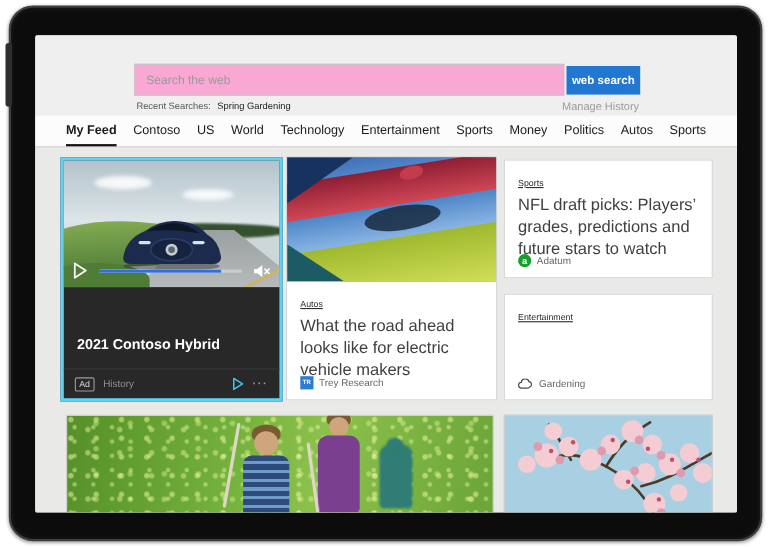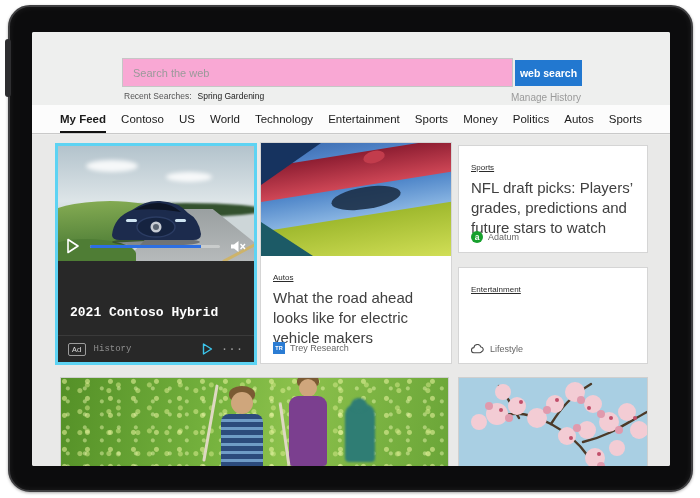--- a/index.html
+++ b/index.html
@@ -34,21 +34,21 @@
   .nav-item { font-size:11.5px; color:#1b1b1b; text-decoration:none; position:relative; white-space:nowrap; }
   .nav-item.active { font-weight:bold; }
   .nav-item.active::after { content:""; position:absolute; left:0; right:0; bottom:-8px; height:2.5px; background:#111; }
 
   
   .content { position:absolute; left:0; top:103px; right:0; bottom:0; background:#e9e9e8; overflow:hidden; }
   .card { background:#fff; border:1px solid #d5d5d5; position:absolute; }
 
   
   .video-card { position:absolute; left:23px; top:8px; width:202px; height:222px;
-                border:3px solid #5dd3f3; background:#282828;font-family:Liberation Mono, monospace; }
+                border:3px solid #5dd3f3; background:#282828; }
   .video-viewport { position:absolute; left:0; top:0; right:0; height:115px; overflow:hidden;
                     background:linear-gradient(#b3c3cc 0%, #dde5e8 48%, #cdd6d8 60%); }
   .cloud { position:absolute; border-radius:50%; background:rgba(255,255,255,.85); filter:blur(2px); }
   .treeline { position:absolute; right:-10px; bottom:44px; width:80%; height:14px;
               background:#33512e; border-radius:50%; filter:blur(1px); }
   .hill { position:absolute; left:-20px; bottom:18px; width:70%; height:42px;
           background:linear-gradient(#83aa52, #55833a); border-radius:55% 70% 0 0; transform:rotate(-3deg); }
   .grass-fore { position:absolute; left:-10px; bottom:-4px; width:45%; height:26px;
                 background:#4f7d35; border-radius:60% 80% 0 0; }
   .road { position:absolute; right:-18px; bottom:0; width:72%; height:52px;
@@ -233,21 +233,21 @@
         </div>
       </div>
 
       <div class="card text-card card-ent">
         <div class="card-body">
           <a href="#" class="category">Entertainment</a>
           <div class="source-row">
             <svg width="14" height="10" viewBox="0 0 14 10">
               <path d="M3.2,8.8 a2.6,2.6 0 0 1 -0.3,-5.2 a3.6,3.6 0 0 1 7,-0.6 a2.4,2.4 0 0 1 0.6,4.7 q-0.4,1.1 -2,1.1 Z" fill="none" stroke="#4a4a4a" stroke-width="1.1"></path>
             </svg>
-            <span class="source-name">Lifestyle</span>
+            <span class="source-name">Gardening</span>
           </div>
         </div>
       </div>
 
       <div class="photo-card photo-kids">
         <div class="stick" style="left:148px; top:6px; height:78px; transform:rotate(10deg);"></div>
         <div class="figure">
           <div class="hair" style="left:168px; top:8px; width:26px; height:16px;"></div>
           <div class="head" style="left:170px; top:14px; width:22px; height:22px;"></div>
           <div class="body-boy" style="left:160px; top:36px; width:42px; height:62px;"></div>

